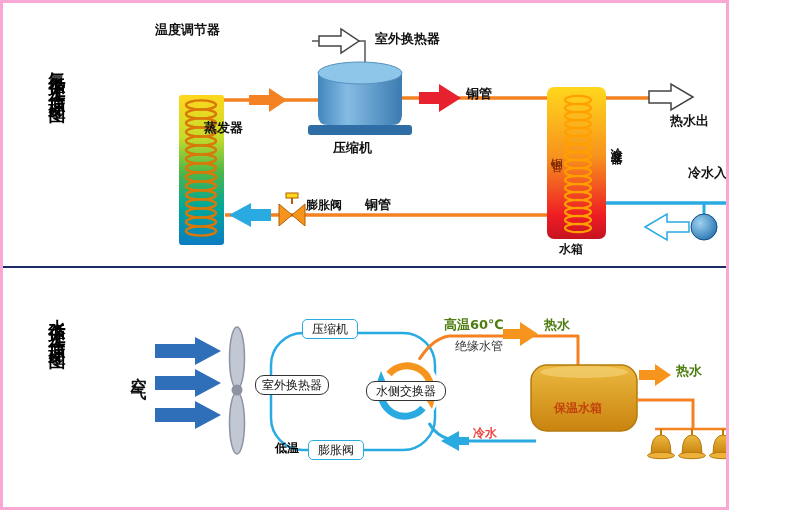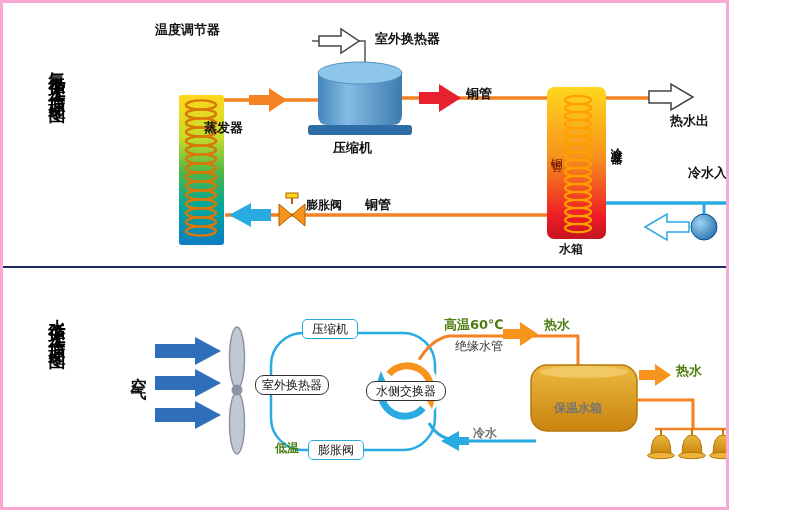--- a/index.html
+++ b/index.html
@@ -5,22 +5,22 @@
   *{margin:0;padding:0;box-sizing:border-box}
   html,body{background:#ffffff;font-family:"DejaVu Sans",sans-serif}
   .canvas{position:relative;width:729px;height:510px;border:3px solid #f9a8d4;background:#fff;overflow:hidden}
   .layer{position:absolute;left:0;top:0}
   .divider{position:absolute;left:0;top:263px;width:100%;height:2px;background:#1c2a66}
   .lbl{position:absolute;white-space:nowrap;font-size:13px;font-weight:bold;color:#111;line-height:1.15}
   .sm{font-size:12px}
   .xs{font-size:12px;font-weight:normal;color:#333}
   .md{font-size:12px}
   .orange{color:#4d7c0f}
-  .brown{color:#4d7c0f}
-  .navy{color:#737373}
+  .brown{color:#000000}
+  .navy{color:#c2410c}
   .coil-lbl{color:#6d1a00;letter-spacing:2px}
   .vert{writing-mode:vertical-rl;text-orientation:upright}
   .title{font-size:17px;font-weight:bold;letter-spacing:5px;color:#000}
   .box{position:absolute;background:#fff;border:1.5px solid #333;border-radius:9px;display:flex;align-items:center;justify-content:center;font-size:12px;color:#111;white-space:nowrap;z-index:5}
   .box.blue{border-color:#29abe2;border-radius:5px}
   .ic-box{position:absolute;left:243px;top:13px;width:66px;height:32px;background:#b8e2f8;display:flex;align-items:center;justify-content:center;font-family:"DejaVu Serif",serif;font-size:21px;font-weight:bold;color:#1b2a80;z-index:5}
 </style>
 </head>
 <body>
 
@@ -202,16 +202,16 @@
   <div class="lbl vert" style="left:126px;top:362px;font-size:16px;letter-spacing:6px">空气</div>
   <div class="box" style="left:252px;top:372px;width:74px;height:20px">室外换热器</div>
   <div class="box blue" style="left:299px;top:316px;width:56px;height:20px">压缩机</div>
   <div class="box blue" style="left:305px;top:437px;width:56px;height:20px">膨胀阀</div>
   <div class="lbl sm brown" style="left:272px;top:439px">低温</div>
   <div class="box" style="left:363px;top:378px;width:80px;height:20px">水侧交换器</div>
   <div class="lbl orange" style="left:441px;top:315px">高温60℃</div>
   <div class="lbl xs" style="left:452px;top:337px">绝缘水管</div>
   <div class="lbl orange" style="left:541px;top:315px">热水</div>
   <div class="lbl sm navy" style="left:551px;top:399px">保温水箱</div>
-  <div class="lbl sm" style="left:470px;top:424px;color:#737373">冷水</div>
+  <div class="lbl sm" style="left:470px;top:424px;color:#ef4444">冷水</div>
   <div class="lbl orange" style="left:673px;top:361px">热水</div>
 
 </div>
 
 </body></html>

